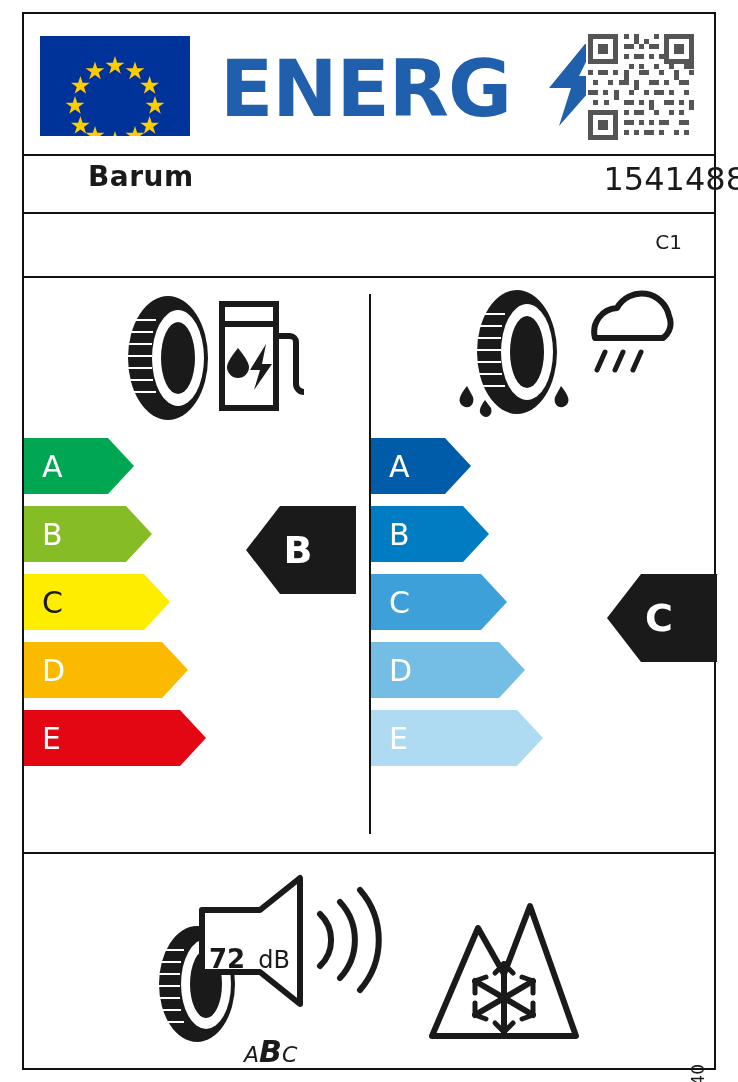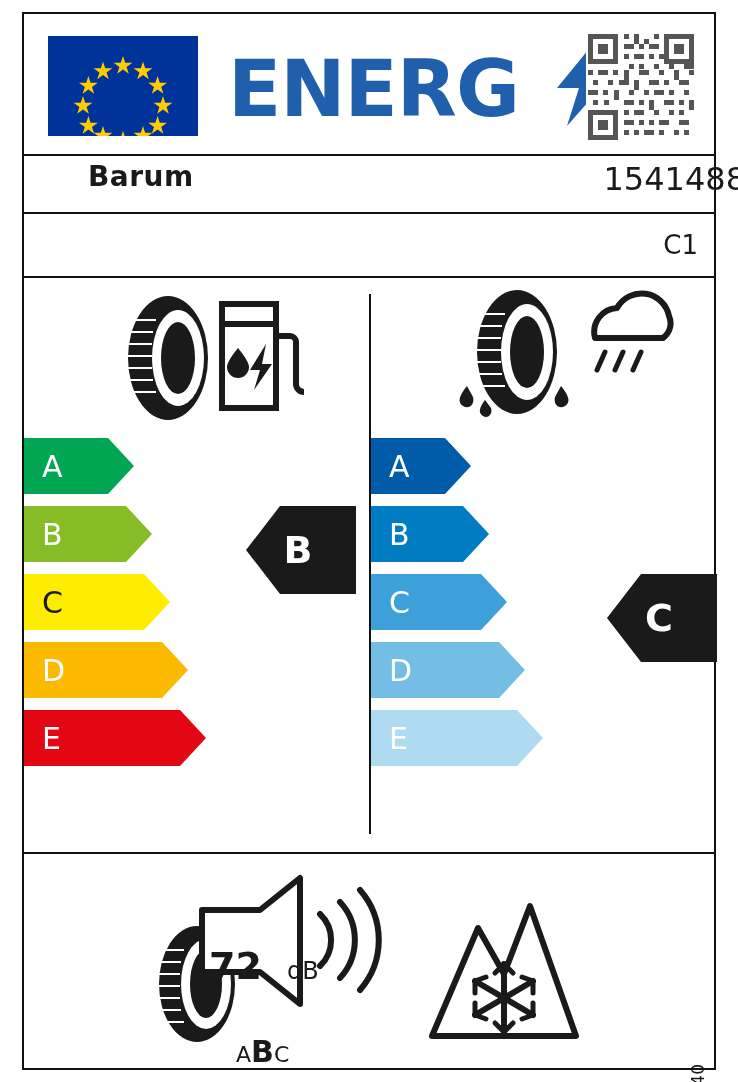--- a/index.html
+++ b/index.html
@@ -1,30 +1,30 @@
 <!DOCTYPE html>
 <html><head>
 <meta charset="utf-8">
 <style>
   html,body{margin:0;padding:0;background:#ffffff;}
   body{width:738px;height:1082px;font-family:"DejaVu Sans","Liberation Sans",sans-serif;color:#1a1a1a;}
   .label{position:absolute;left:22px;top:12px;width:694px;height:1058px;border:2px solid #111;box-sizing:border-box;background:#fff;}
-  .row-head{position:relative;height:100px;display:flex;align-items:center;margin-left:8px;}
+  .row-head{position:relative;height:100px;display:flex;align-items:center;}
   .eu-flag{position:absolute;left:16px;top:22px;width:150px;height:100px;background:#0d47a1;}
   .eu-flag svg{display:block;}
   .energ{position:absolute;left:196px;top:30px;font-size:78px;font-weight:bold;color:#1f5fab;letter-spacing:-1px;font-family:"DejaVu Sans","Liberation Sans",sans-serif;}
   .bolt{position:absolute;left:523px;top:30px;}
   .qr{position:absolute;right:18px;top:18px;width:110px;height:110px;}
   .hline{position:absolute;left:0;width:100%;border-top:2px solid #111;}
   .brandrow{position:absolute;left:0;top:134px;width:100%;height:68px;margin-left:48px;}
   .brand{position:absolute;left:16px;top:12px;font-size:28px;font-weight:bold;letter-spacing:0.5px;}
   .sku{position:absolute;right:16px;top:12px;font-size:32px;}
   .sizerow{position:absolute;left:0;top:200px;width:100%;height:62px;}
   .size{position:absolute;left:16px;top:12px;font-size:32px;letter-spacing:1px;}
-  .cls{position:absolute;right:16px;top:16px;font-size:26px;}
+  .cls{position:absolute;right:32px;top:16px;font-size:20px;}
   .panels{position:absolute;left:0;top:264px;width:100%;height:572px;}
   .divider{position:absolute;left:345px;top:16px;width:2px;height:540px;background:#111;}
   .panel{position:absolute;top:0;width:345px;height:572px;}
   .panel.left{left:0;}
   .panel.right{left:347px;}
   .pic{position:absolute;top:12px;height:130px;}
   .grades{position:absolute;top:160px;left:0;width:100%;}
   .grade{position:relative;height:56px;margin-bottom:12px;}
   .arrow{position:relative;height:56px;display:flex;align-items:center;color:#fff;font-size:30px;font-weight:normal;}
   .arrow span{position:relative;z-index:2;padding-left:18px;}
@@ -351,25 +351,25 @@
           <g stroke="#1a1a1a" stroke-width="6" fill="none" stroke-linecap="round">
             <path d="M178 42 a36 36 0 0 1 0 52"></path>
             <path d="M198 30 a56 56 0 0 1 0 76"></path>
             <path d="M218 18 a76 76 0 0 1 0 100"></path>
           </g>
         </g>
       </svg>
     </div>
 
     <div style="position:absolute;left:185px;top:92px;">
-      <span style="font-size:38px;font-weight:bold;">72</span>
-      <span style="font-size:24px;margin-left:20px;">dB</span>
-    </div>
-
-    <div style="position:absolute;left:212px;top:182px;font-size:22px;">
+      <span style="font-size:26px;font-weight:bold;">72</span>
+      <span style="font-size:24px;margin-left:8px;">dB</span>
+    </div>
+
+    <div style="position:absolute;left:220px;top:182px;font-size:22px;font-style:italic;">
       <span>A</span><span style="font-size:30px;font-weight:bold;">B</span><span>C</span>
     </div>
 
     <div style="position:absolute;left:400px;top:24px;">
       <svg width="160" height="170" viewBox="0 0 160 170">
         <path d="M8 160 L54 52 L80 98 L106 30 L152 160 Z" fill="none" stroke="#1a1a1a" stroke-width="6" stroke-linejoin="round"></path>
         <g stroke="#1a1a1a" stroke-width="6" stroke-linecap="round" transform="translate(80,122)">
           <line x1="0" y1="-34" x2="0" y2="34"></line>
           <line x1="-29" y1="-17" x2="29" y2="17"></line>
           <line x1="-29" y1="17" x2="29" y2="-17"></line>

